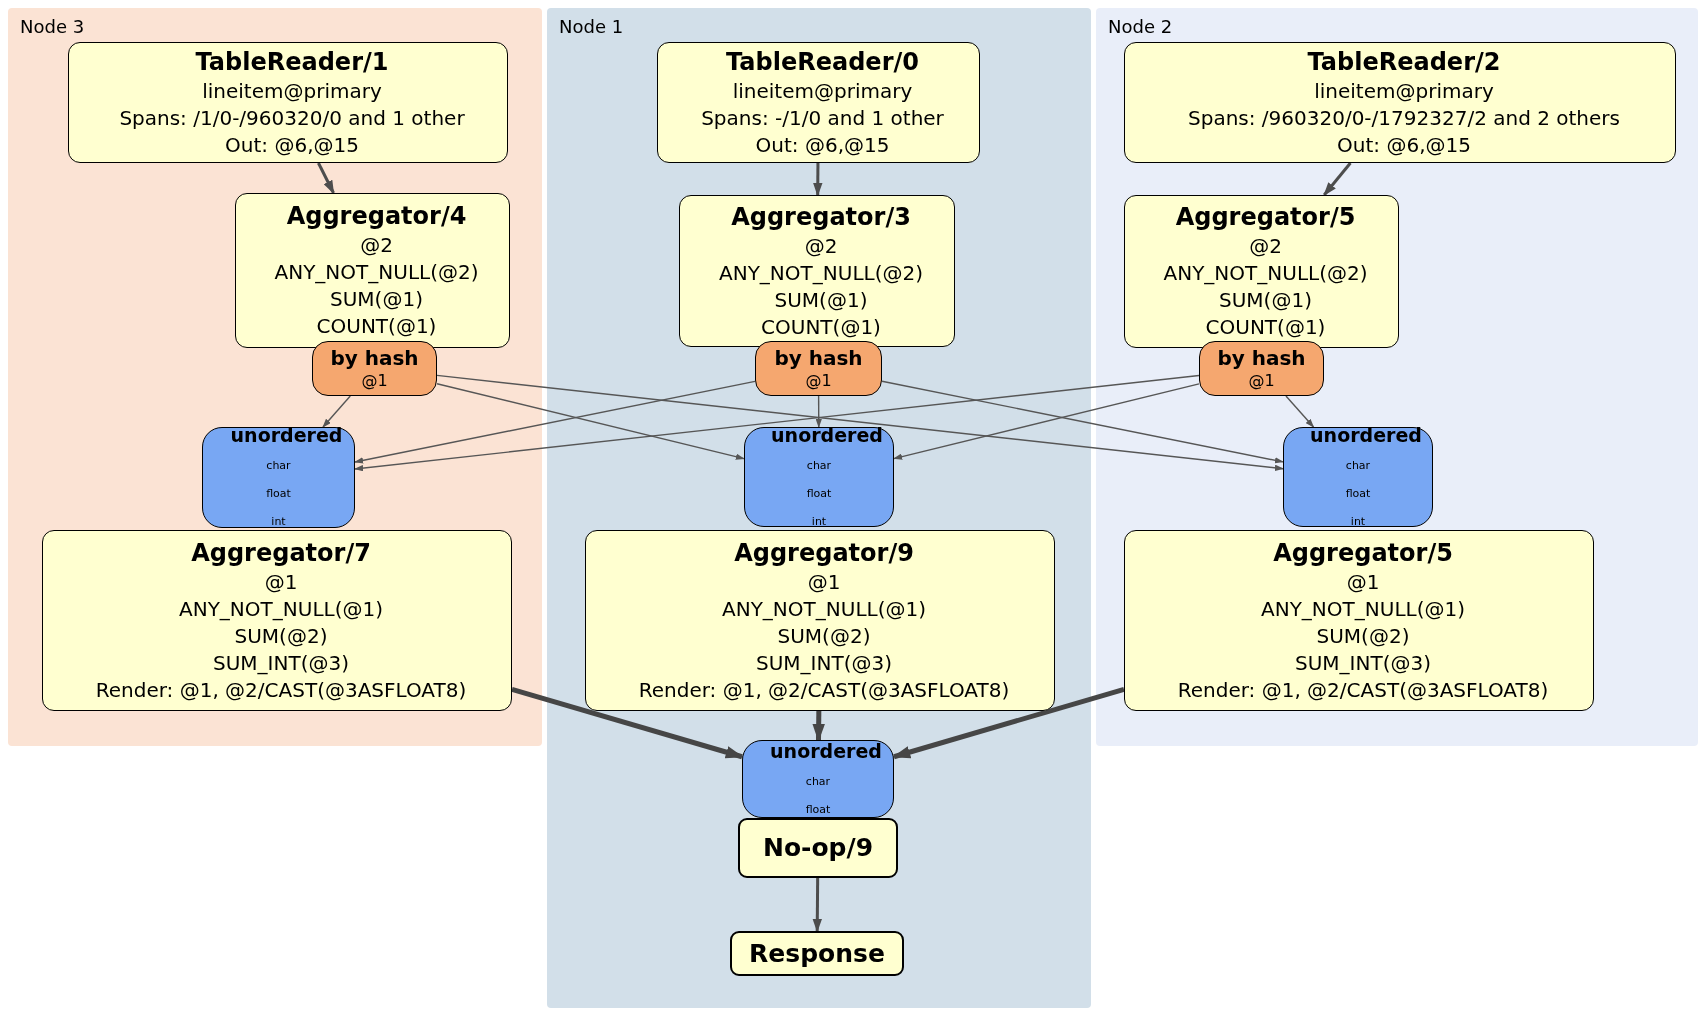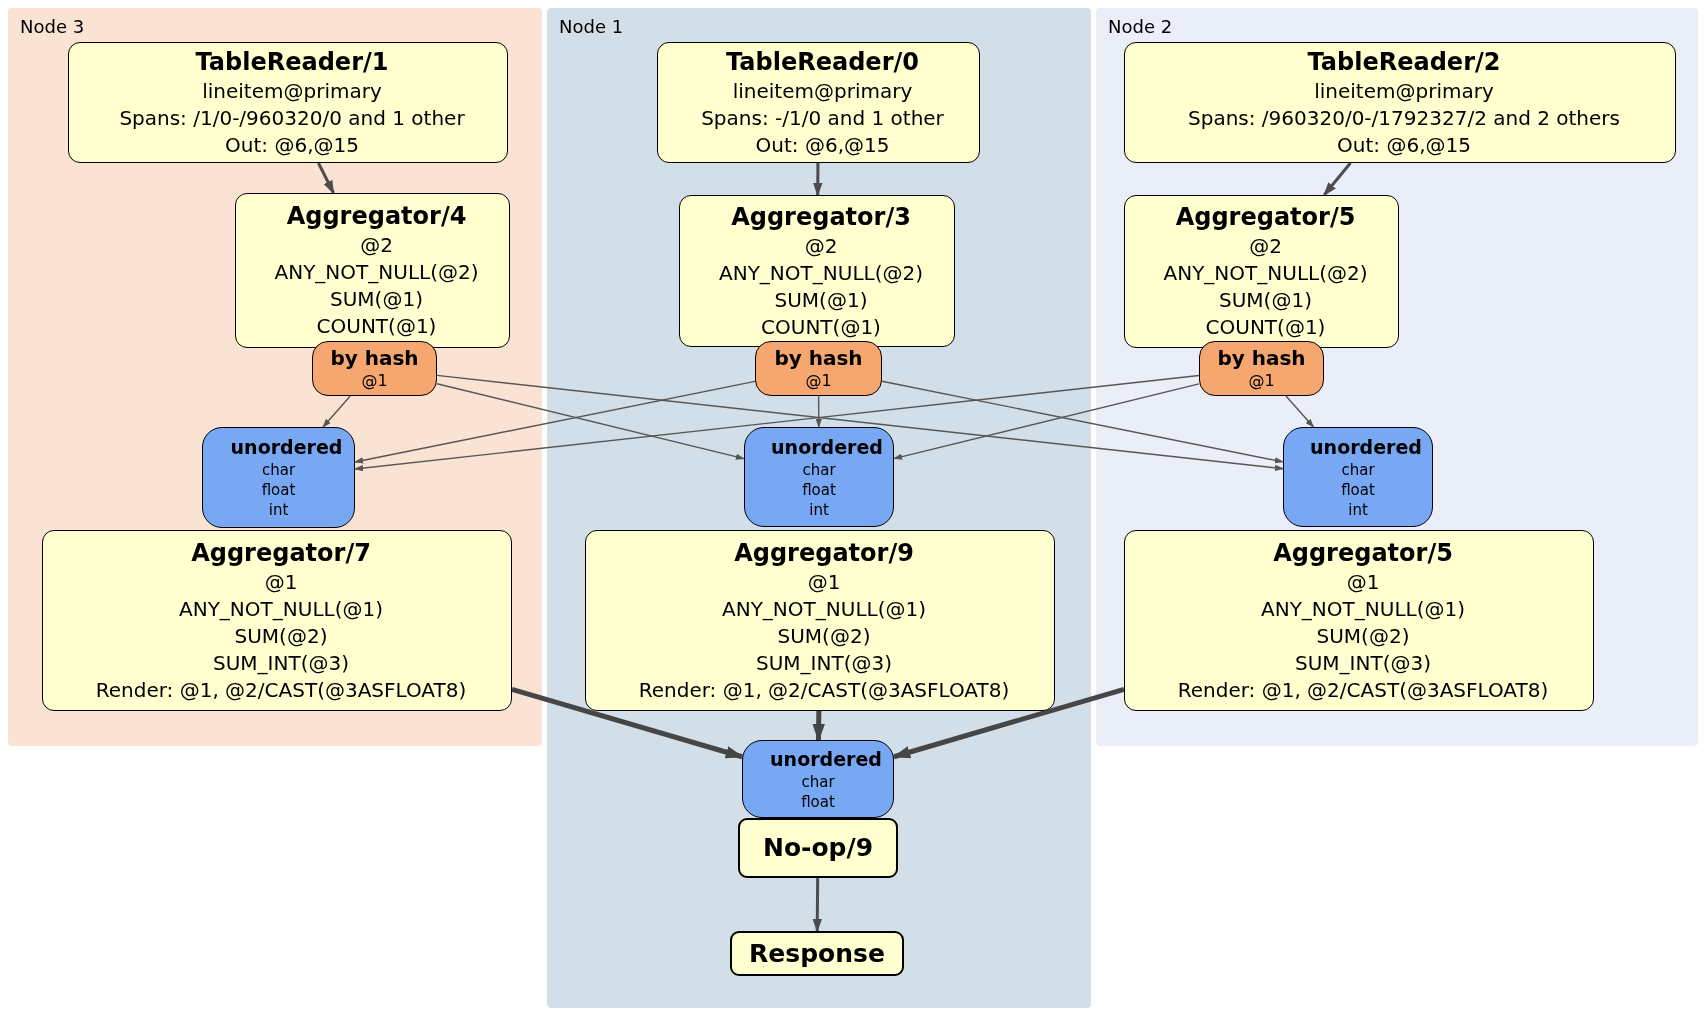--- a/index.html
+++ b/index.html
@@ -21,21 +21,21 @@
   .box.router    { background:var(--router,#f5a76f); border:1.7px solid #000; border-radius:16px; }
   .box.sync      { background:var(--sync,#78a7f3); border:1.7px solid #000; border-radius:20px; }
   .box.terminal  { background:var(--proc,#ffffd0); border:2px solid #000; border-radius:9px; }
 
   .box .title { font-weight:bold; white-space:nowrap; }
   .processor .title { font-size:24px; line-height:31px; }
   .processor .line  { font-size:20px; line-height:27px; white-space:nowrap; }
   .router .title { font-size:20px; line-height:25px; }
   .router .line  { font-size:16px; line-height:20px; }
   .sync .title { font-size:19px; line-height:25px;margin-left:16px; }
-  .sync .line  { font-size:15px; line-height:20px; }
+  .sync .line  { font-size:11px; line-height:20px;margin-top:8px; }
   .terminal .title { font-size:25px; line-height:1.1; }
 </style>
 </head>
 <body>
 
 <div id="canvas">
 
   <div class="region" id="region-node3" style="left: 8px; top: 8px; width: 534px; height: 738px; background: rgb(251, 227, 212);">
     <span class="region-label">Node 3</span>
   </div>

